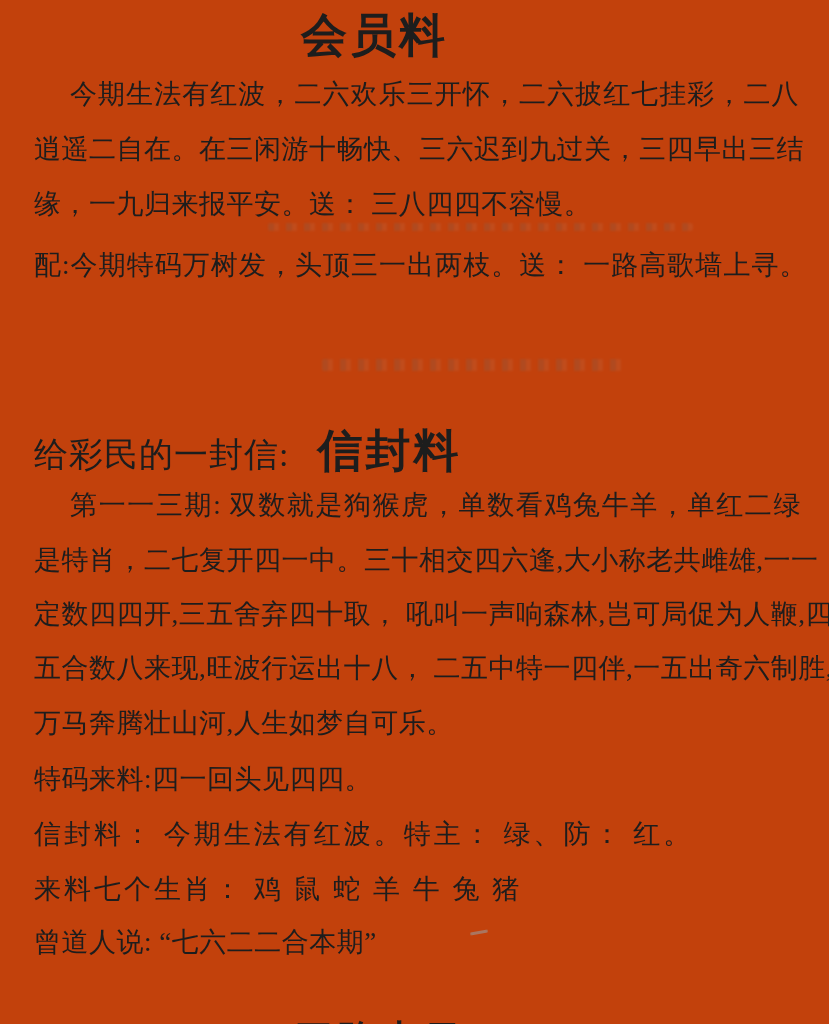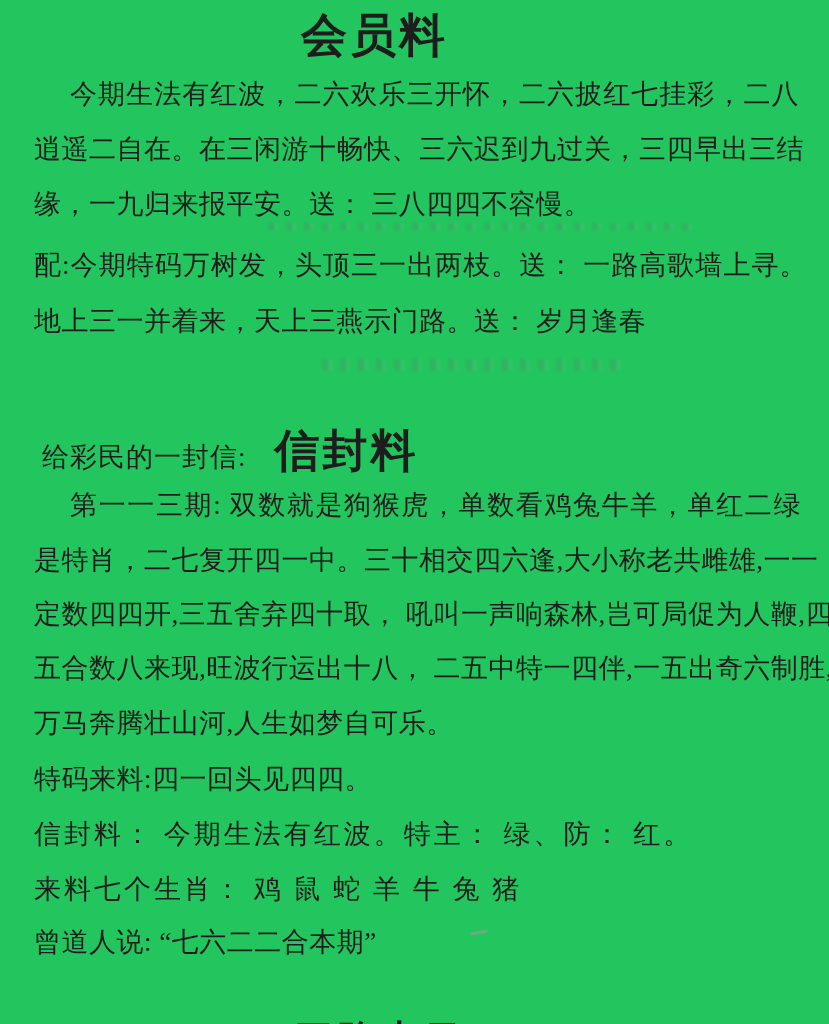--- a/index.html
+++ b/index.html
@@ -4,21 +4,21 @@
 <style>
   html, body {
     margin: 0;
     padding: 0;
     background: #ffffff;
   }
   .page {
     position: relative;
     width: 829px;
     height: 1024px;
-    background: #22c55e;
+    background: #c2410c;
     overflow: hidden;
     font-family: "Liberation Serif", "DejaVu Serif", serif;
     color: #1d1d1d;
   }
   .line {
     position: absolute;
     font-size: 27px;
     line-height: 1.25;
     white-space: nowrap;
     letter-spacing: 0.5px;
@@ -54,23 +54,22 @@
     letter-spacing: 5px;
     margin-top: 45px;
   }
   .intro-line {
     position: absolute;
     top: 421px;
     left: 34px;
     white-space: nowrap;
   }
   .intro-label {
-    font-size: 27px;
+    font-size: 34px;
     letter-spacing: 1px;
-    margin-left: 8px;
   }
   .h-envelope {
     font-size: 45px;
     font-weight: 700;
     letter-spacing: 3px;
     margin-left: 28px;
   }
   .smudge {
     position: absolute;
     background: repeating-linear-gradient(90deg,
@@ -107,21 +106,20 @@
   <div class="jline" style="top:78px; left:70px; right:30px;">今期生法有红波，二六欢乐三开怀，二六披红七挂彩，二八</div>
 
   <div class="jline" style="top:133px; left:34px; right:26px;">逍遥二自在。在三闲游十畅快、三六迟到九过关，三四早出三结</div>
 
   <div class="line" style="top:188px; left:34px;">缘，一九归来报平安。送： 三八四四不容慢。</div>
 
   <div class="smudge smudge-1"></div>
 
   <div class="jline" style="top:249px; left:34px; right:22px;">配:今期特码万树发，头顶三一出两枝。送： 一路高歌墙上寻。</div>
 
-  <div class="line" style="top:305px; left:34px;">地上三一并着来，天上三燕示门路。送： 岁月逢春</div>
 
 
   <div class="smudge smudge-2"></div>
 
   <div class="intro-line">
     <span class="intro-label">给彩民的一封信:</span><span class="h-envelope">信封料</span>
   </div>
 
   <div class="jline" style="top:489px; left:70px; right:28px;">第一一三期:  双数就是狗猴虎，单数看鸡兔牛羊，单红二绿</div>
 

